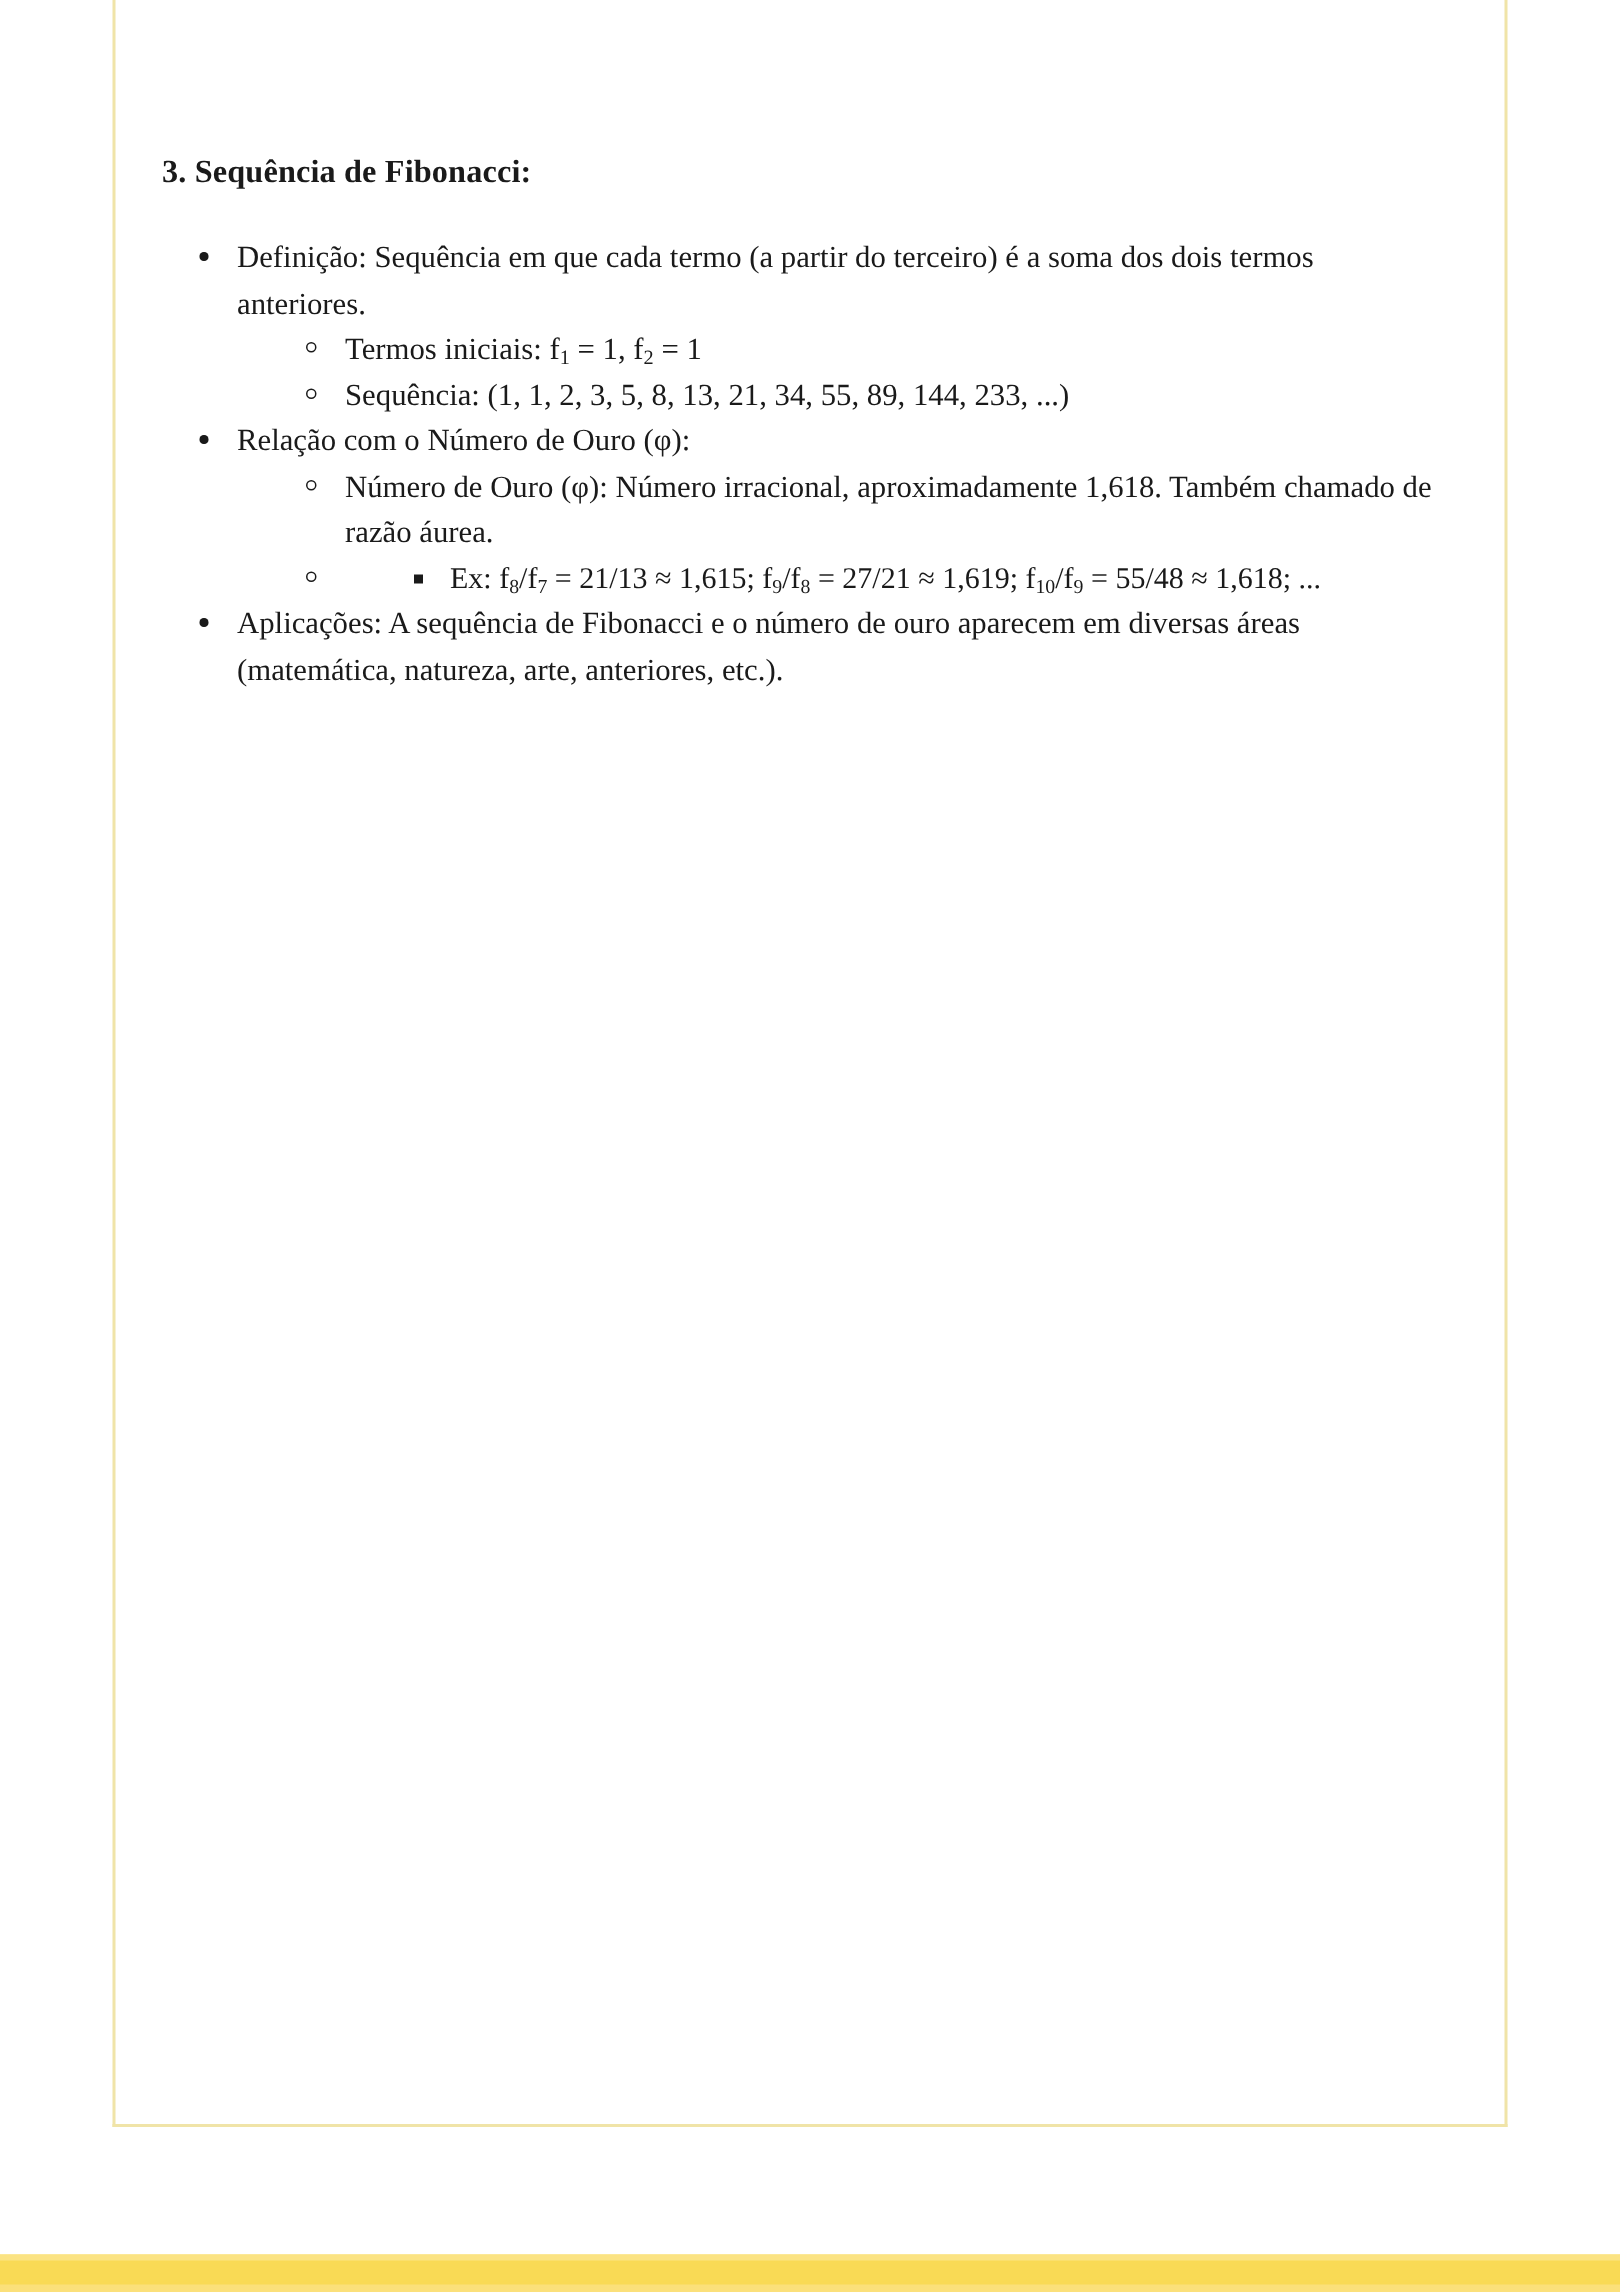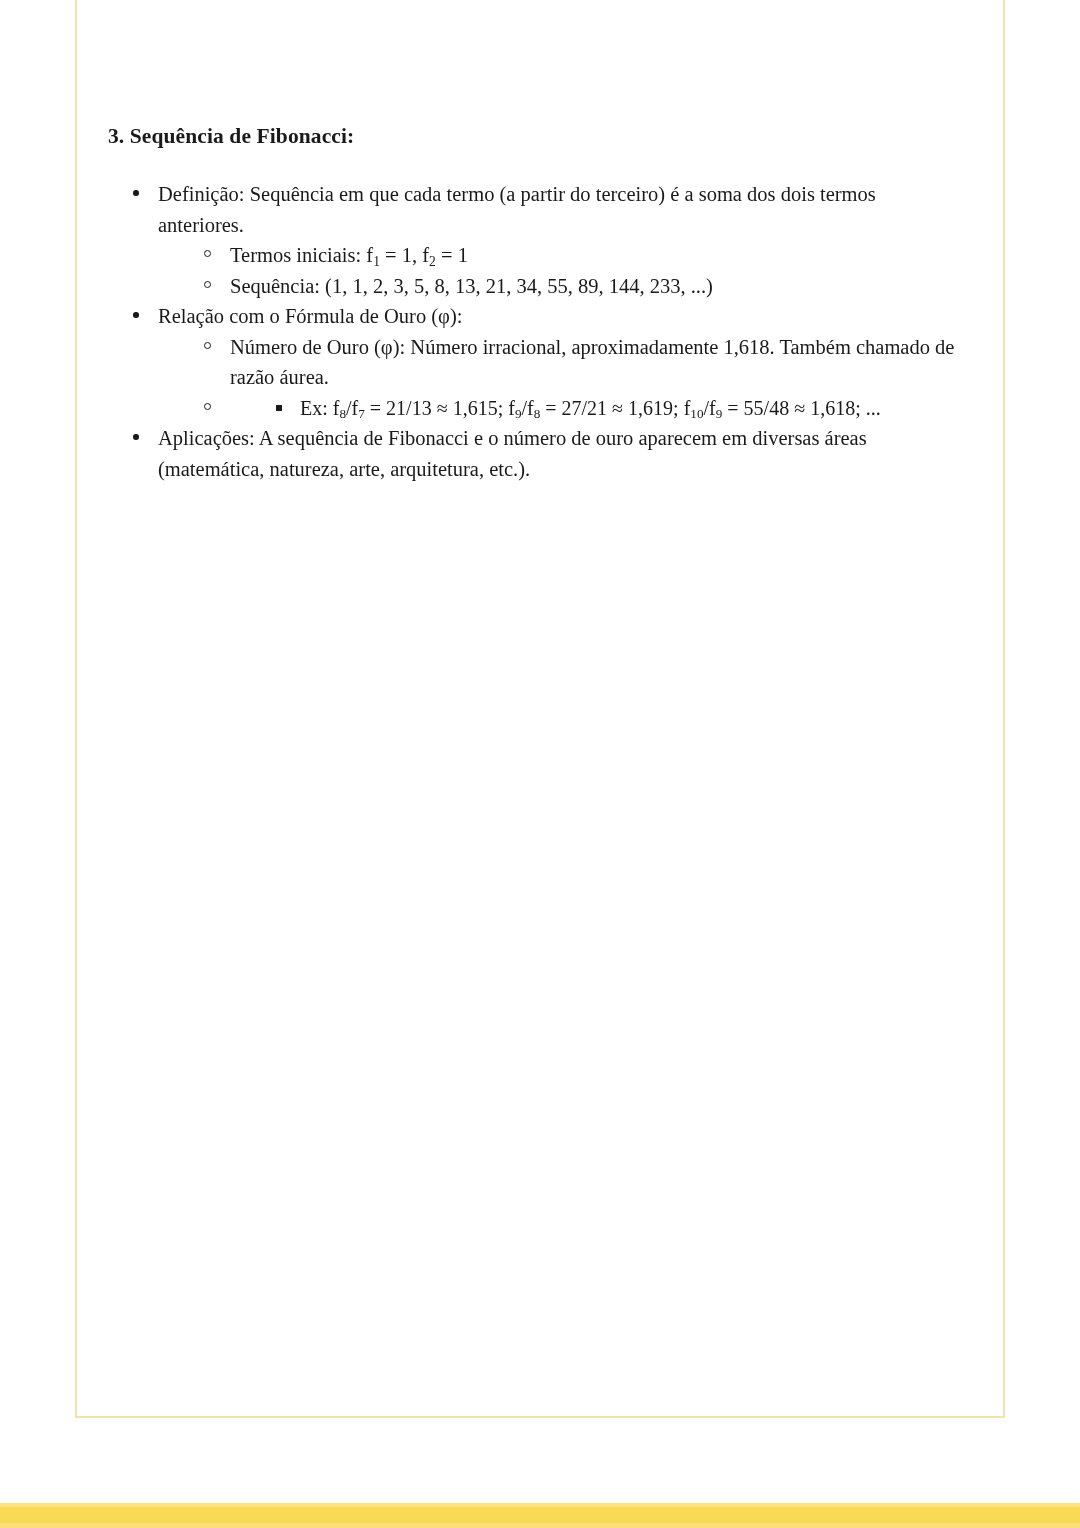--- a/index.html
+++ b/index.html
@@ -47,21 +47,21 @@
   #footer-bar .bar-lo {
     position: absolute;
     left: 0; bottom: 0; width: 100%; height: 5px;
     background: #fbe07a;
   }
 
   
   #content {
     position: absolute;
     left: 108px;
-    top: 122px;
+    top: 100px;
     width: 850px;
   }
 
   h1.doc-heading {
     font-size: 21.5px;
     font-weight: bold;
     line-height: 1.35;
     margin: 0 0 28px 0;
     letter-spacing: 0.1px;
   }
@@ -165,21 +165,21 @@
         <li>
           <span class="bullet-circle"></span>
           <span class="txt">Sequência: (1, 1, 2, 3, 5, 8, 13, 21, 34, 55, 89, 144, 233, ...)</span>
         </li>
 
       </ul>
     </li>
 
     <li>
       <span class="bullet-disc"></span>
-      <span class="txt">Relação com o Fórmula de Ouro (φ):</span>
+      <span class="txt">Relação com o Número de Ouro (φ):</span>
 
       <ul class="lvl2">
 
         <li>
           <span class="bullet-circle"></span>
           <span class="txt">Número de Ouro (φ): Número irracional, aproximadamente 1,618. Também chamado de razão áurea.</span>
         </li>
 
         <li>
           <span class="bullet-circle"></span>
@@ -190,21 +190,21 @@
               <span class="txt">Ex: f</span><sub>8</sub><span class="txt">/f</span><sub>7</sub><span class="txt"> = 21/13 ≈ 1,615; f</span><sub>9</sub><span class="txt">/f</span><sub>8</sub><span class="txt"> = 27/21 ≈ 1,619; f</span><sub>10</sub><span class="txt">/f</span><sub>9</sub><span class="txt"> = 55/48 ≈ 1,618; ...</span>
             </li>
           </ul>
         </li>
 
       </ul>
     </li>
 
     <li>
       <span class="bullet-disc"></span>
-      <span class="txt">Aplicações: A sequência de Fibonacci e o número de ouro aparecem em diversas áreas (matemática, natureza, arte, arquitetura, etc.).</span>
+      <span class="txt">Aplicações: A sequência de Fibonacci e o número de ouro aparecem em diversas áreas (matemática, natureza, arte, anteriores, etc.).</span>
     </li>
 
 
   </ul>
 </div>
 
 <div id="footer-bar">
   <div class="bar-hi"></div>
   <div class="bar-lo"></div>
 </div>

